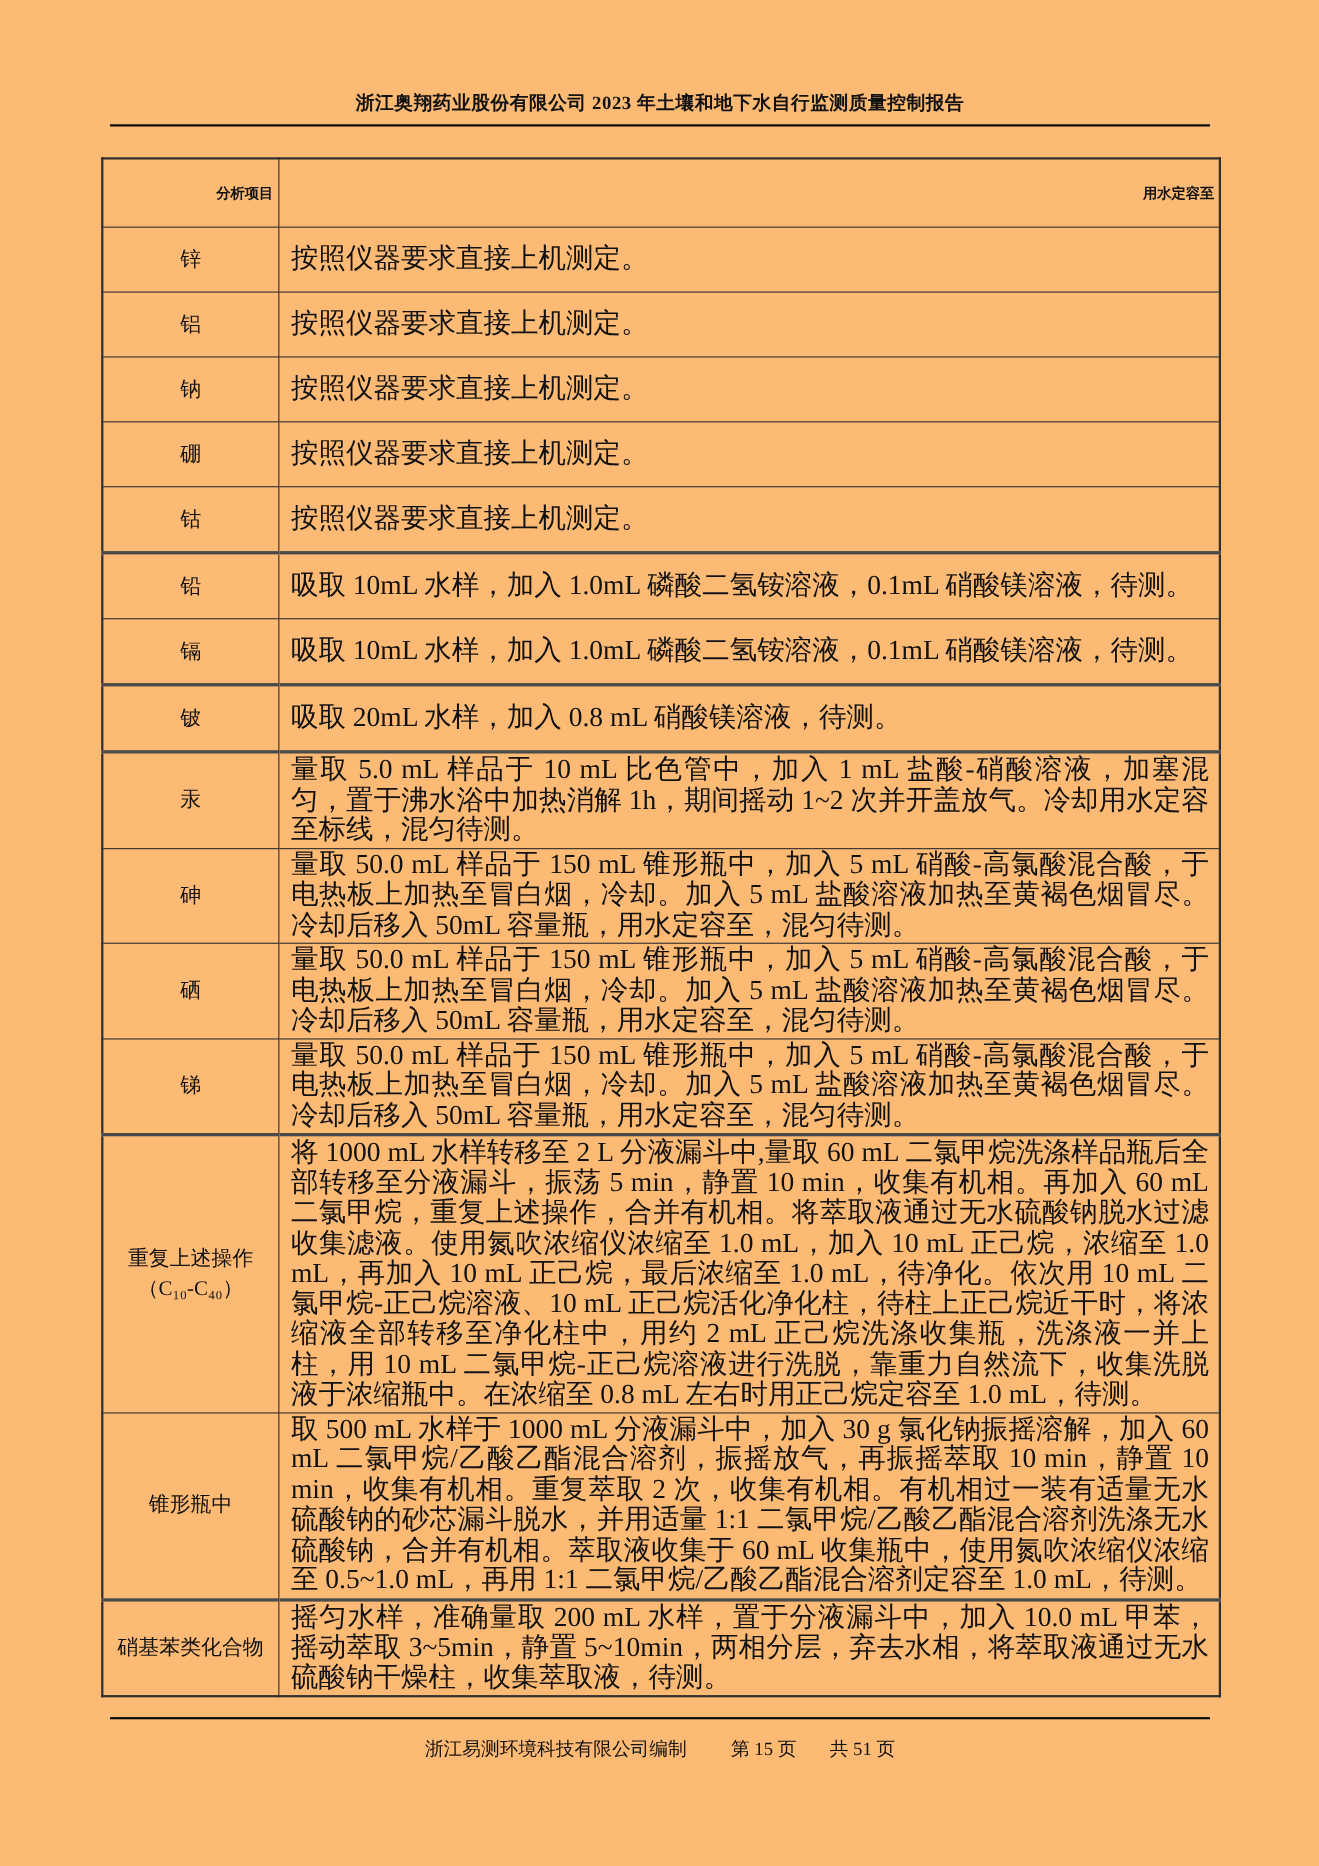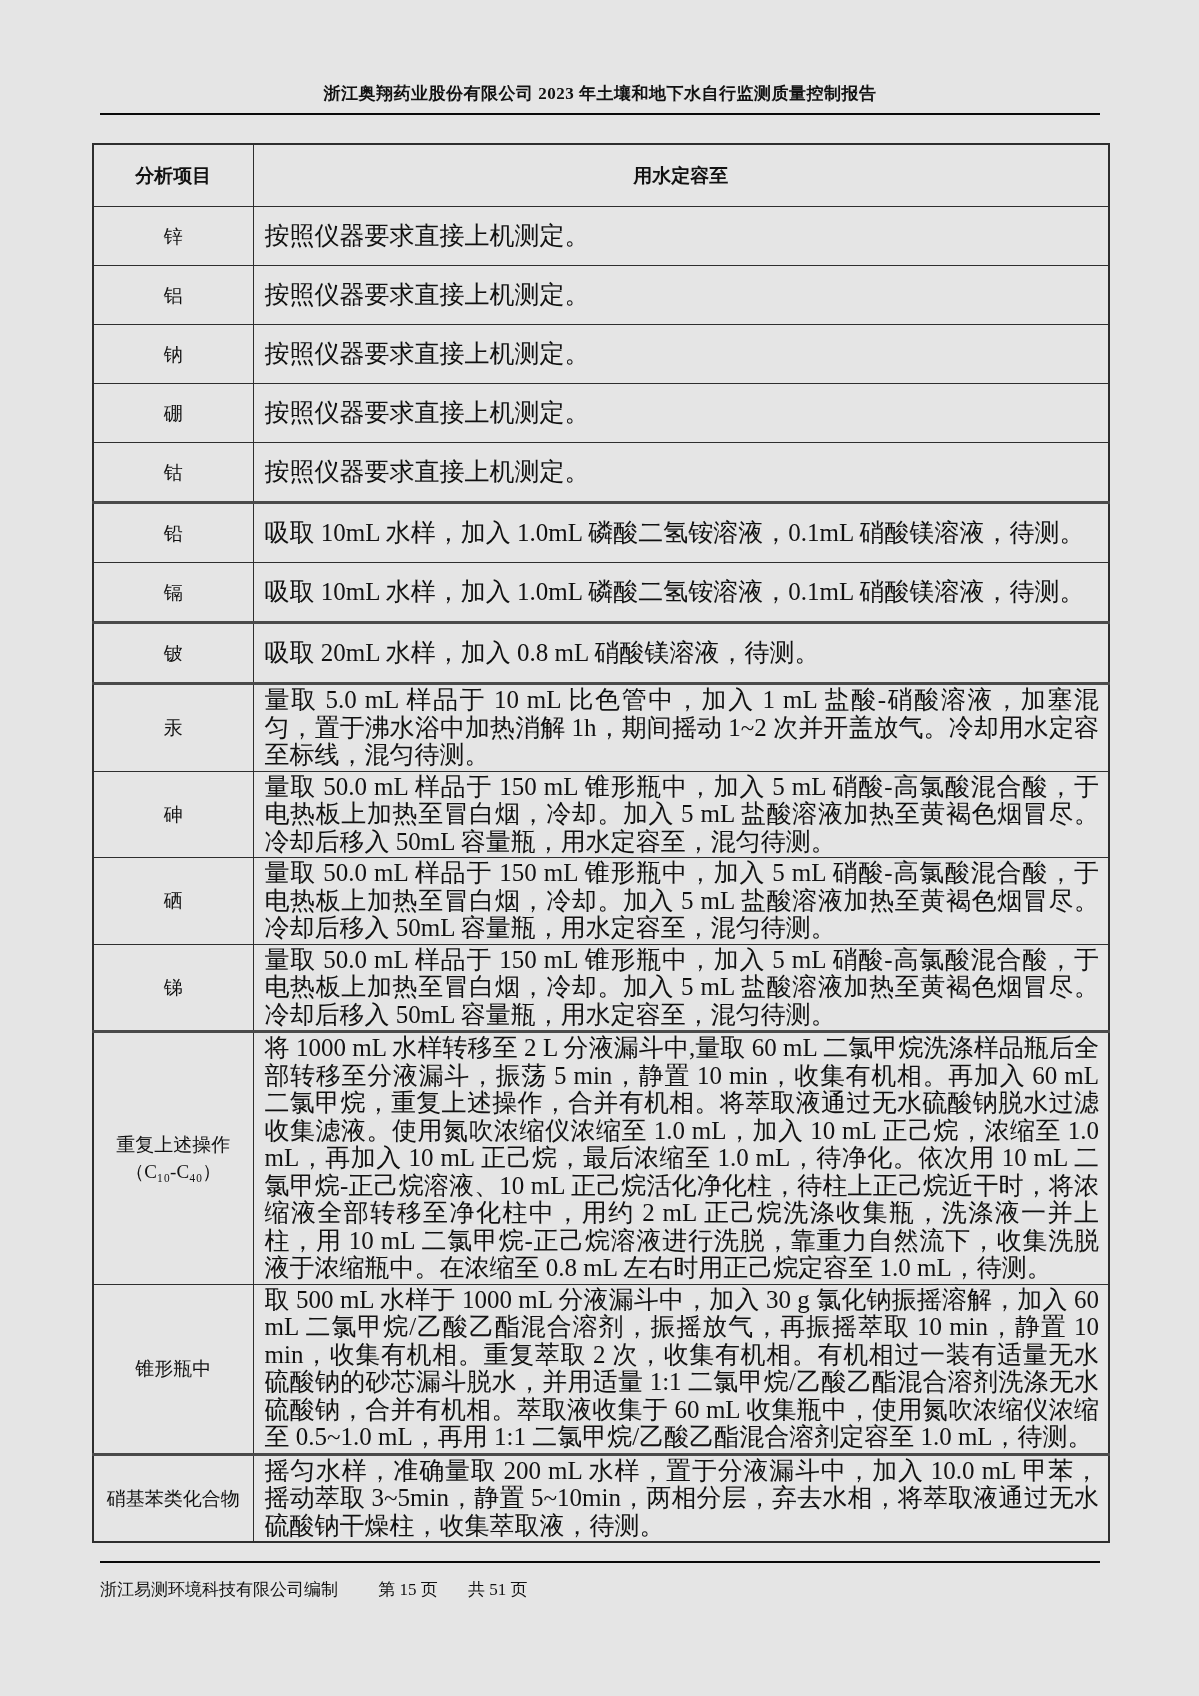--- a/index.html
+++ b/index.html
@@ -1,19 +1,19 @@
 <!DOCTYPE html>
 <html lang="zh"><head>
 <meta charset="utf-8">
 <style>
   html,body{margin:0;padding:0;background:#fff;}
   .page{
     position:relative;
     width:1199px;height:1696px;
-    background:#e5e5e5;
+    background:#fdba74;
     font-family:"Liberation Serif","DejaVu Serif",serif;
     color:#111;
     overflow:hidden;
   }
   
   .doc-header{
     position:absolute;top:82px;left:100px;width:1000px;
     text-align:center;
     border-bottom:2px solid #0a0a0a;
     padding-bottom:8px;
@@ -26,38 +26,38 @@
   table.pretreat{
     border-collapse:collapse;table-layout:fixed;width:1018px;
   }
   table.pretreat col.c-item{width:160px;}
   table.pretreat th,table.pretreat td{
     border:1.5px solid #2e2e2e;
     vertical-align:middle;
   }
   table.pretreat{border:2px solid #2e2e2e;}
   th.hdr{
-    height:57px;font-size:19px;font-weight:700;text-align:center;
+    height:57px;font-size:13px;font-weight:700;text-align:right;
     padding:2px 4px;
   }
   td.item-cell{
     text-align:center;font-size:19px;line-height:27px;
     padding:2px 6px;height:54px;
   }
   td.method-cell{
     font-size:25px;line-height:27.5px;text-align:justify;
     padding:1px 9px 2px 11px;
   }
   tr.sep td{border-bottom-width:3px;border-bottom-color:#4a4a4a;}
   
   .doc-footer{
     position:absolute;top:1561px;left:100px;width:1000px;
     border-top:2px solid #0a0a0a;
     padding-top:15px;
-    text-align:left;font-size:17px;white-space:nowrap;font-family:Liberation Serif, serif;
+    text-align:center;font-size:17px;white-space:nowrap;font-family:Liberation Serif, serif;
   }
   .doc-footer .company{margin-right:36px;}
   .doc-footer .pageno{margin-right:26px;}
 </style>
 </head>
 <body>
 
 <div class="page">
 
   <div class="doc-header">

